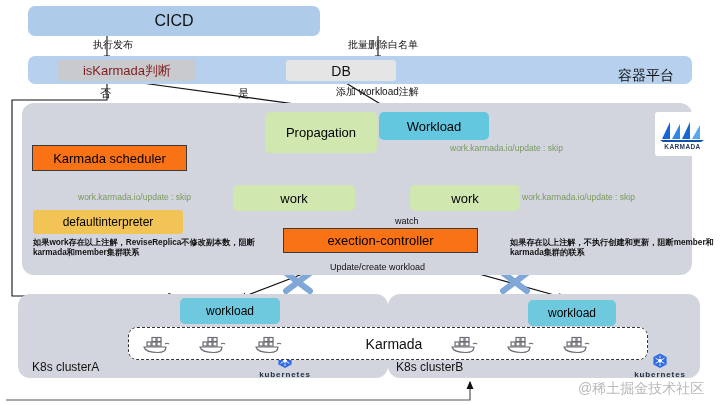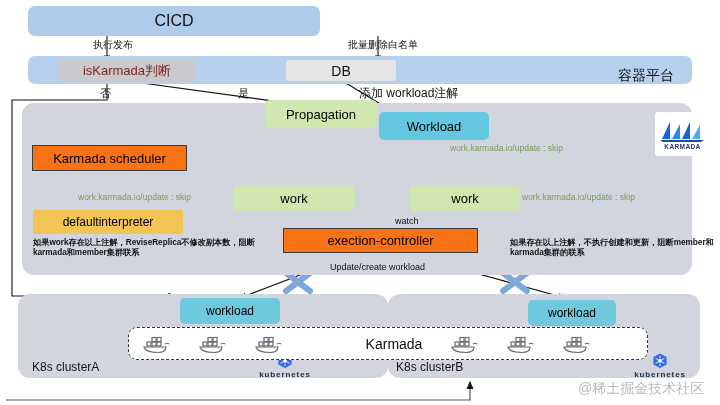--- a/index.html
+++ b/index.html
@@ -93,36 +93,36 @@
   <div class="abs box-gray ctr" style="left:58px;top:60px;width:138px;height:21px;">
     <span style="font-size:13px;color:#7f1d1d;">isKarmada判断</span>
   </div>
 
   <div class="abs box-db ctr" style="left:286px;top:60px;width:110px;height:21px;">
     <span style="font-size:14px;color:#111;">DB</span>
   </div>
 
   <div class="abs ann-black" style="left:100px;top:86px;font-size:11px;">否</div>
   <div class="abs ann-black" style="left:238px;top:86px;font-size:11px;">是</div>
-  <div class="abs ann-black" style="left:359px;top:85px;font-size:12px;">添加 workload注解</div>
+  <div class="abs ann-black" style="left:336px;top:85px;font-size:10px;">添加 workload注解</div>
 
   <div class="abs panel-karmada" style="left:22px;top:103px;width:670px;height:172px;"></div>
 
   <div class="abs logo-card ctr" style="left:655px;top:112px;width:55px;height:44px;flex-direction:column;">
     <svg width="48" height="24" viewBox="0 0 48 24">
       <path d="M3,20 L11,20 L11,3 Z" fill="#1565d8"></path>
       <path d="M13,20 L21,20 L21,5 Z" fill="#2f86e8"></path>
       <path d="M23,20 L31,20 L31,3 Z" fill="#1565d8"></path>
       <path d="M33,20 L41,20 L41,6 Z" fill="#56a8f0"></path>
       <path d="M1,21 L45,21 L42,23 L4,23 Z" fill="#0f4fa8"></path>
     </svg>
     <span class="karmada-word">KARMADA</span>
   </div>
 
-  <div class="abs box-green ctr" style="left:265px;top:100px;width:112px;height:28px;">
+  <div class="abs box-green ctr" style="left:265px;top:112px;width:112px;height:41px;">
     <span style="font-size:13px;">Propagation</span>
   </div>
 
   <div class="abs box-cyan ctr" style="left:379px;top:112px;width:110px;height:28px;">
     <span style="font-size:13px;">Workload</span>
   </div>
 
   <div class="abs ann-green" style="left:450px;top:143px;">work.karmada.io/update : skip</div>
 
 

